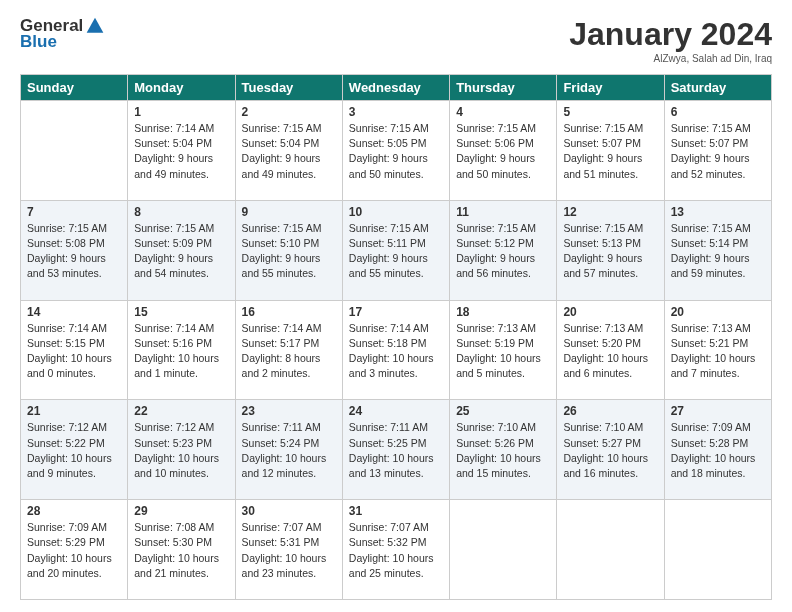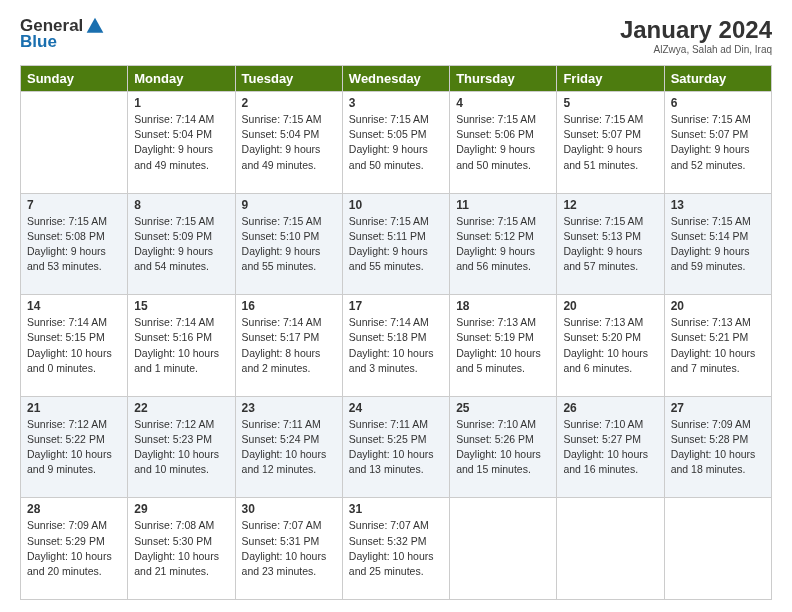--- a/index.html
+++ b/index.html
@@ -34,21 +34,21 @@
     }
     .logo-icon {
       width: 20px;
       height: 20px;
       margin-left: 2px;
     }
     .title-block {
       text-align: right;
     }
     .month-title {
-      font-size: 24px;
+      font-size: 32px;
       font-weight: bold;
       color: #333;
     }
     .location {
       font-size: 10px;
       color: #555;
     }
     .calendar-table {
       width: 100%;
       border-collapse: collapse;
@@ -86,21 +86,21 @@
     .empty-cell {
       background: #f9f9f9;
     }
     tr:nth-child(even) td {
       background-color: #f0f4f8;
     }
     tr:nth-child(odd) td {
       background-color: #fff;
     }
     .calendar-table thead tr th {
-      background-color: #4d7c0f;
+      background-color: #0f766e;
     }
   </style>
 </head>
 <body>
 
 <div class="page">
   <div class="header">
     <div class="logo">
       <div class="logo-text">
         <span style="font-size:17px;font-weight:bold;color:#333;">General</span>

